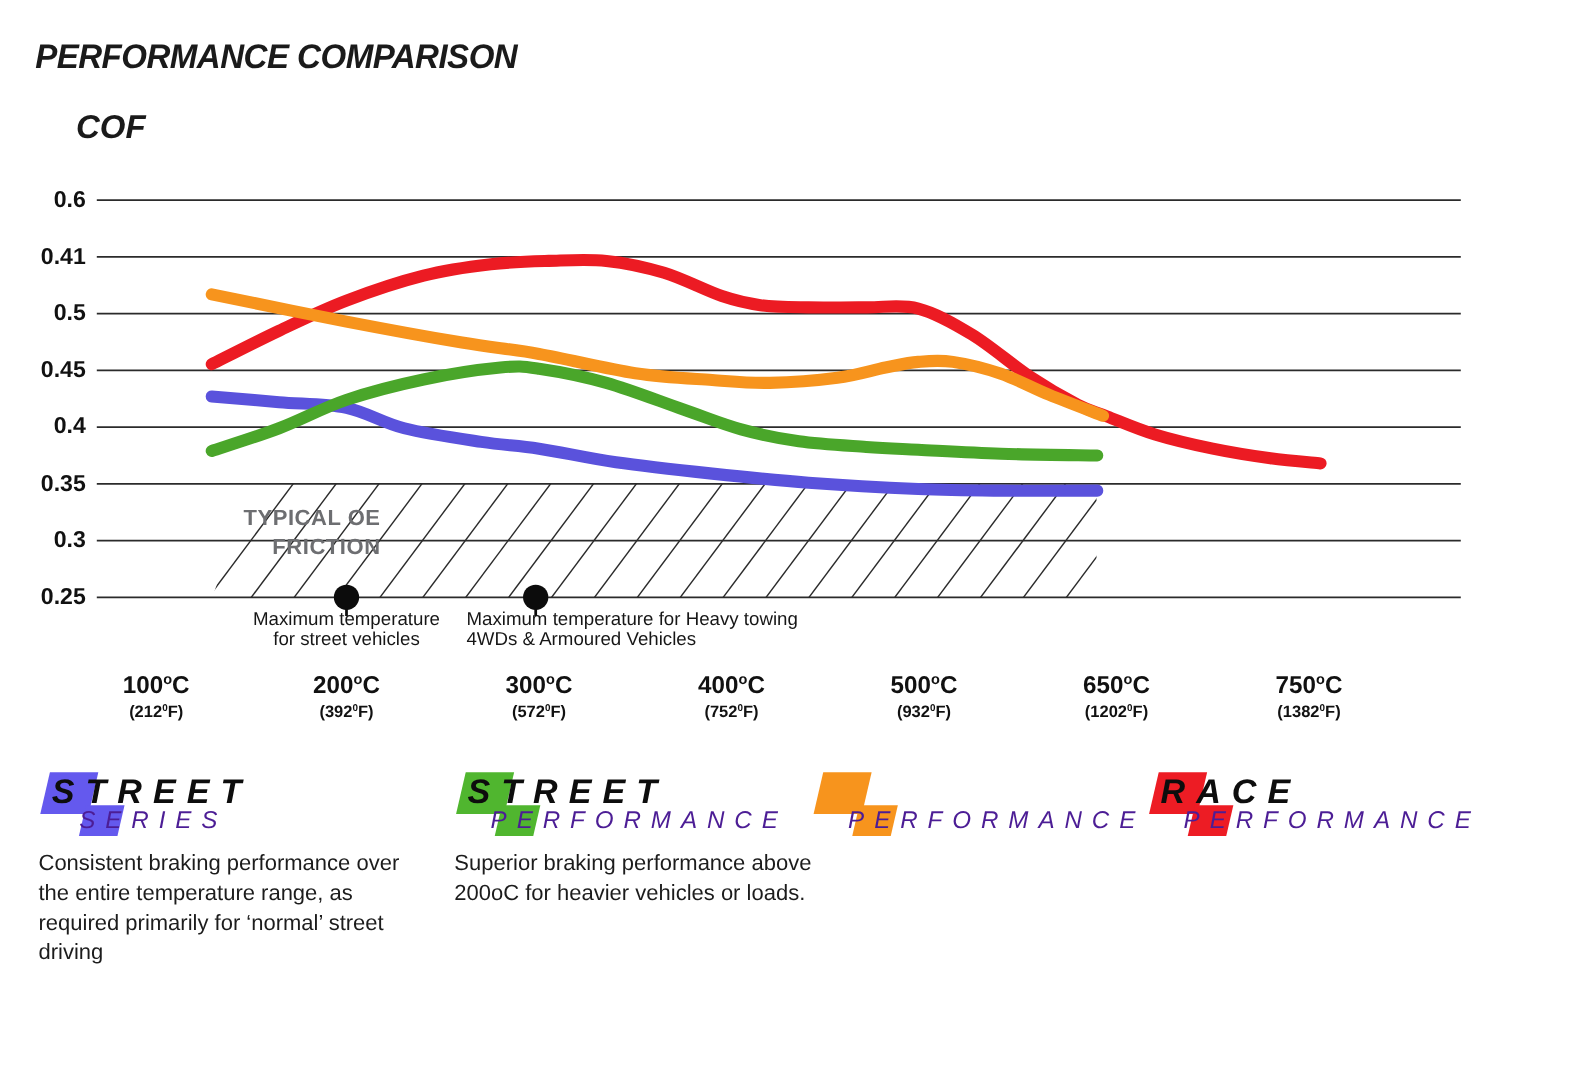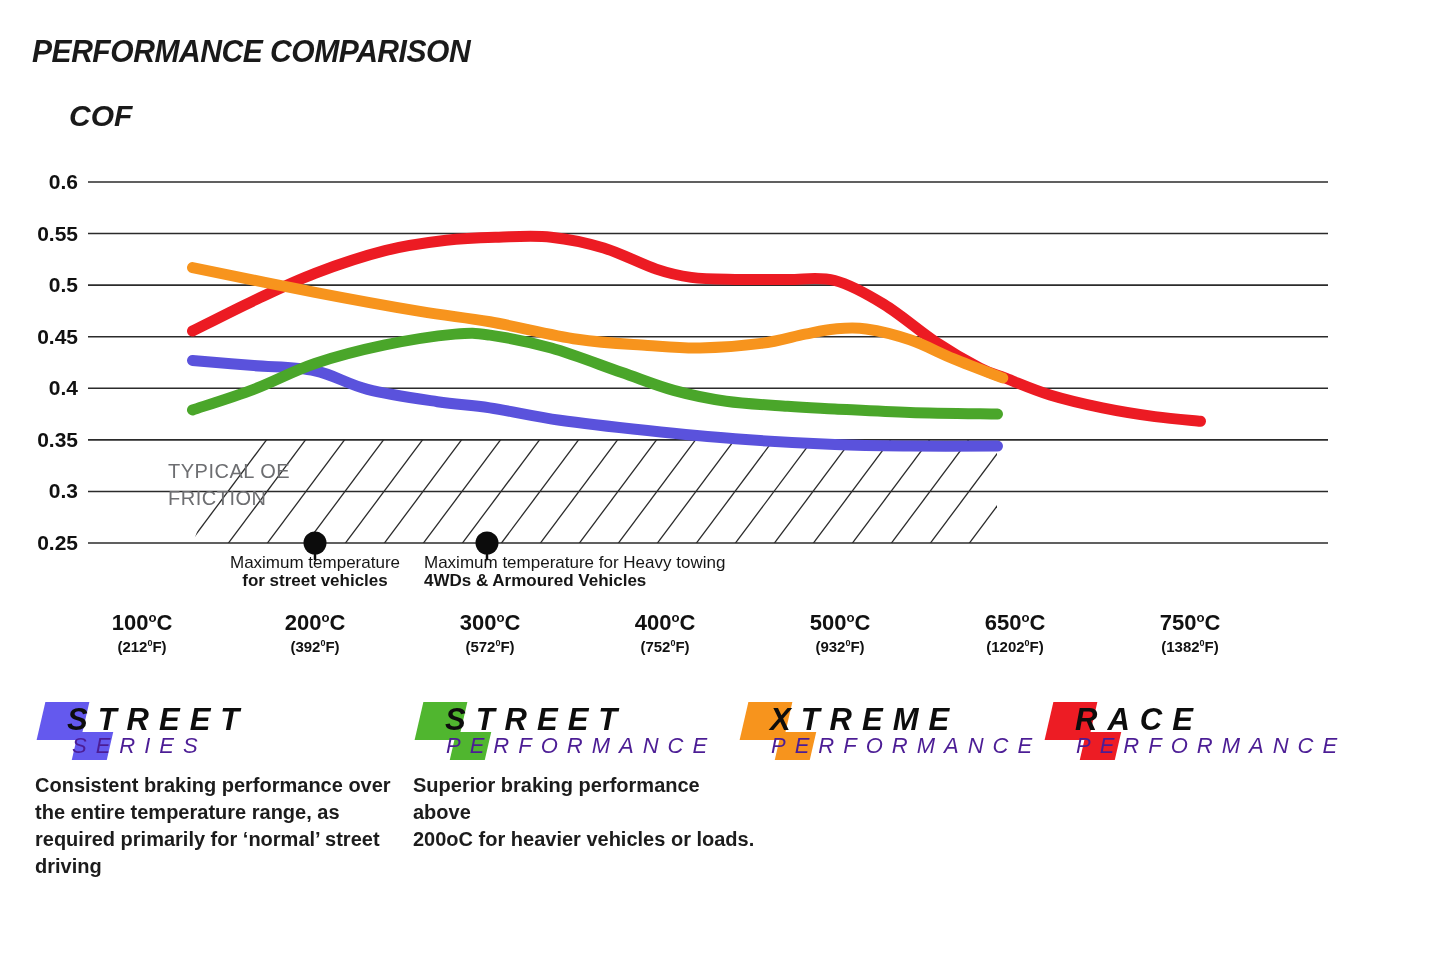--- a/index.html
+++ b/index.html
@@ -8,44 +8,44 @@
   .abs{position:absolute;}
   
   #page-title{left:32px;top:34px;font-size:31px;font-weight:700;font-style:italic;
               letter-spacing:-0.5px;transform:scaleX(.97);transform-origin:left;}
   #cof-label{left:32px;top:99px;font-size:30px;font-weight:700;font-style:italic;margin-left:37px;}
   
   #chart-svg{left:0;top:0;}
   
   .ylab{width:62px;text-align:right;font-size:21px;font-weight:700;color:#111;}
   
-  #oe-label{left:168px;top:458px;width:178px;text-align:left;color:#6d6e71;
-            font-size:20px;font-weight:400;line-height:27px;letter-spacing:.5px;}
+  #oe-label{left:168px;top:458px;width:178px;text-align:right;color:#6d6e71;
+            font-size:20px;font-weight:700;line-height:27px;letter-spacing:.5px;}
   
   .marker-label{top:554px;font-size:17px;line-height:18px;color:#161616;}
   .marker-label .l1{font-weight:400;}
-  .marker-label .l2{font-weight:700;}
+  .marker-label .l2{font-weight:400;}
   #marker-label-0{left:156px;width:318px;text-align:center;}
   #marker-label-1{left:424px;text-align:left;white-space:nowrap;}
   
   .xtick{top:606px;width:140px;margin-left:-70px;text-align:center;color:#111;}
   .xtick .c{font-size:22px;font-weight:700;line-height:24px;}
   .xtick .f{font-size:15px;font-weight:700;line-height:17px;}
   .xtick sup{font-size:.6em;}
   
   .legend-col{position:absolute;top:694px;}
   .logo{position:relative;height:64px;margin-bottom:14px;}
   .chip{position:absolute;transform:skewX(-13deg);}
   .chip-top{left:6px;top:8px;width:44px;height:38px;}
   .chip-bot{left:40px;top:38px;width:35px;height:28px;}
   .w1{position:absolute;left:12px;top:10px;font-size:31px;line-height:1;font-weight:700;
-      font-style:italic;letter-spacing:10px;white-space:nowrap;color:#0d0d0d;margin-left:20px;}
+      font-style:italic;letter-spacing:10px;white-space:nowrap;color:#0d0d0d;}
   .w2{position:absolute;top:41px;font-size:22px;line-height:1;font-weight:400;
       font-style:italic;letter-spacing:9px;white-space:nowrap;color:#4c1d95;}
-  .desc{margin:0;font-size:20px;font-weight:700;line-height:27px;color:#1c1c1c;}
+  .desc{margin:0;font-size:20px;font-weight:400;line-height:27px;color:#1c1c1c;}
 </style>
 </head>
 <body>
 
 <div class="abs" id="page-title">PERFORMANCE COMPARISON</div>
 <div class="abs" id="cof-label">COF</div>
 
 <svg id="chart-svg" class="abs" width="1445" height="680" viewBox="0 0 1445 680">
     <line x1="88" y1="182" x2="1328" y2="182" stroke="#2b2b2b" stroke-width="1.6"></line>
     <line x1="88" y1="233.5714285714285" x2="1328" y2="233.5714285714285" stroke="#2b2b2b" stroke-width="1.6"></line>
@@ -95,21 +95,21 @@
   </svg>
 
 <div class="abs" id="oe-label">
   <div>TYPICAL OE</div>
   <div>FRICTION</div>
 </div>
 
 <div id="overlay"></div>
 
 <div class="abs ylab" style="left: 16px; top: 170px;">0.6</div>
-<div class="abs ylab" style="left: 16px; top: 221.571px;">0.55</div>
+<div class="abs ylab" style="left: 16px; top: 221.571px;">0.41</div>
 <div class="abs ylab" style="left: 16px; top: 273.143px;">0.5</div>
 <div class="abs ylab" style="left: 16px; top: 324.714px;">0.45</div>
 <div class="abs ylab" style="left: 16px; top: 376.286px;">0.4</div>
 <div class="abs ylab" style="left: 16px; top: 427.857px;">0.35</div>
 <div class="abs ylab" style="left: 16px; top: 479.429px;">0.3</div>
 <div class="abs ylab" style="left: 16px; top: 531px;">0.25</div>
 <div class="abs marker-label" id="marker-label-0">
     <div class="l1">Maximum temperature</div>
     <div class="l2">for street vehicles</div>
   </div>
@@ -160,21 +160,20 @@
       <div class="chip chip-bot" style="background: rgb(80, 182, 47);"></div>
       <div class="w1">STREET</div>
       <div class="w2" style="left: 33px;">PERFORMANCE</div>
     </div>
     <p class="desc">Superior braking performance above<br>200oC for heavier vehicles or loads.</p>
   </div>
 <div class="legend-col" style="left: 738px; width: 300px;">
     <div class="logo">
       <div class="chip chip-top" style="background: rgb(247, 148, 29);"></div>
       <div class="chip chip-bot" style="background: rgb(247, 148, 29);"></div>
-      <div class="w1">XTREME</div>
       <div class="w2" style="left: 33px;">PERFORMANCE</div>
     </div>
   </div>
 <div class="legend-col" style="left: 1043px; width: 340px;">
     <div class="logo">
       <div class="chip chip-top" style="background: rgb(237, 28, 36);"></div>
       <div class="chip chip-bot" style="background: rgb(237, 28, 36);"></div>
       <div class="w1">RACE</div>
       <div class="w2" style="left: 33px;">PERFORMANCE</div>
     </div>

